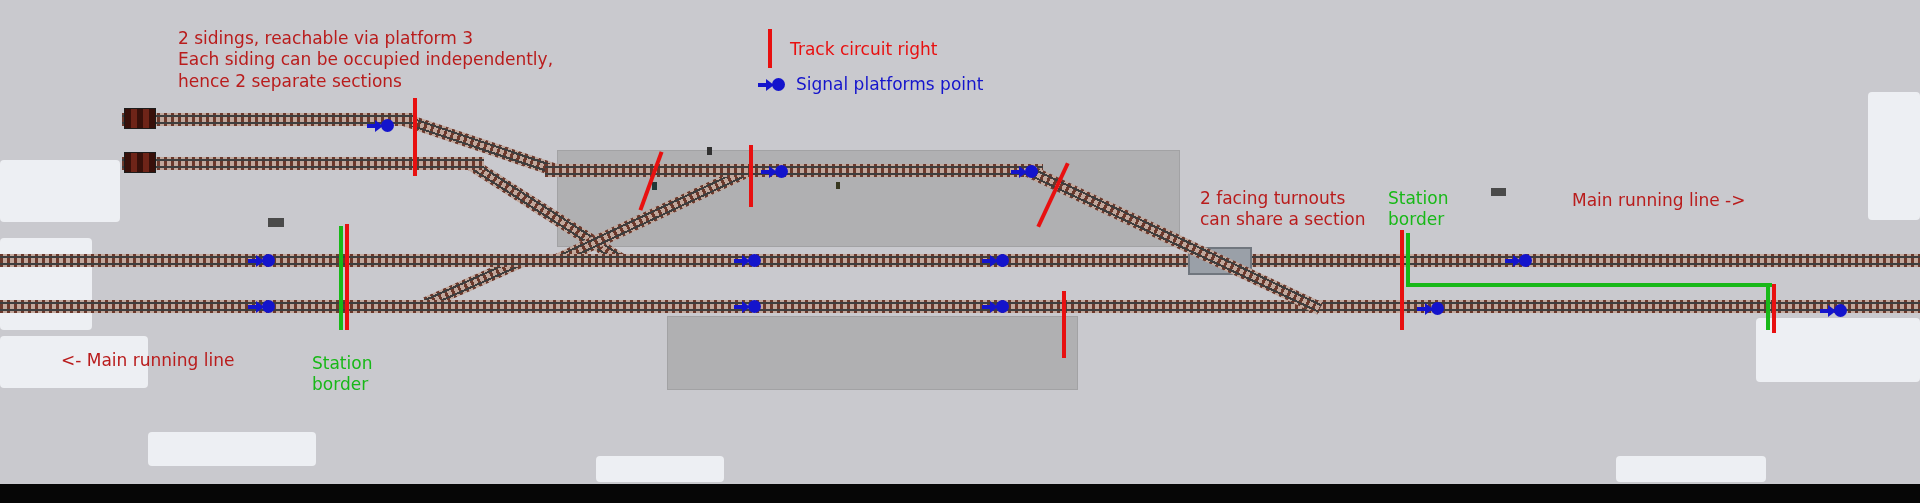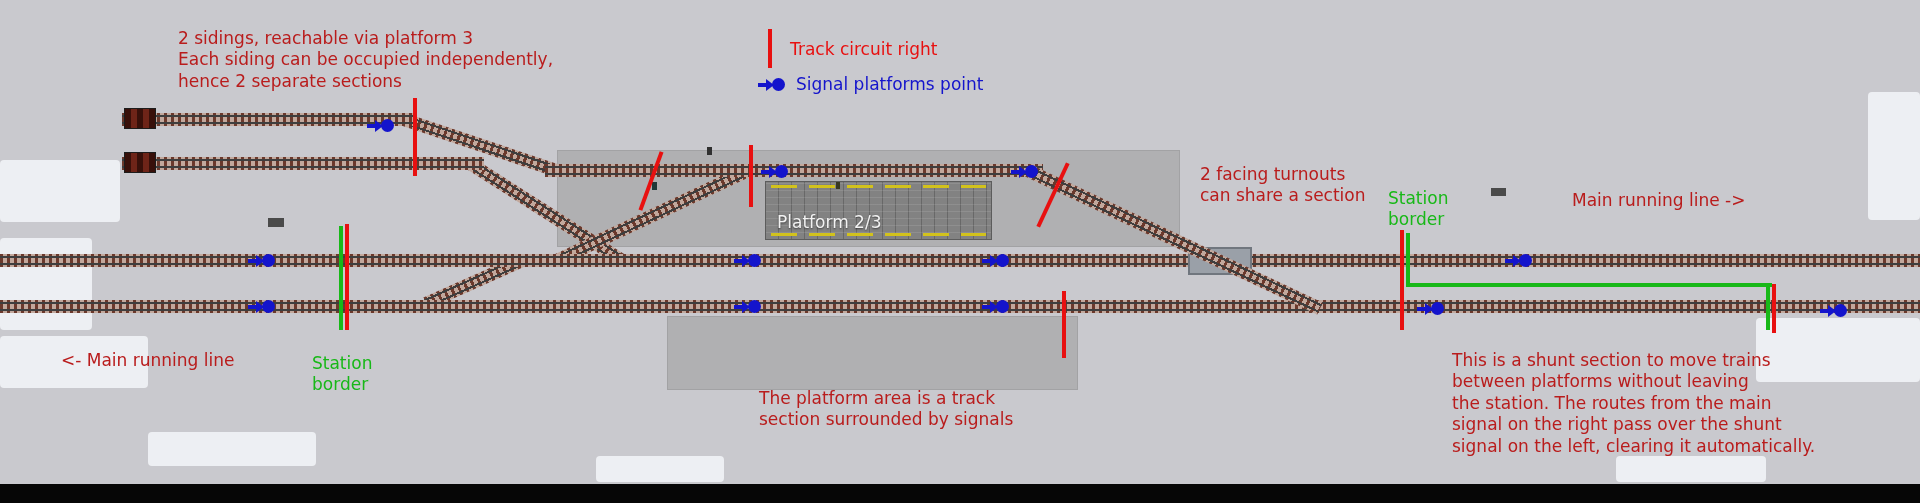--- a/index.html
+++ b/index.html
@@ -50,25 +50,20 @@
   <div class="snow" style="left:0;top:336px;width:148px;height:52px"></div>
   <div class="snow" style="left:148px;top:432px;width:168px;height:34px"></div>
   <div class="snow" style="left:596px;top:456px;width:128px;height:26px"></div>
   <div class="snow" style="left:1756px;top:318px;width:164px;height:64px"></div>
   <div class="snow" style="left:1868px;top:92px;width:52px;height:128px"></div>
   <div class="snow" style="left:1616px;top:456px;width:150px;height:26px"></div>
 
   <div class="apron" style="left:557px;top:150px;width:623px;height:97px"></div>
   <div class="apron" style="left:667px;top:316px;width:411px;height:74px"></div>
 
-  <div class="platform" style="left:765px;top:181px;width:227px;height:59px">
-    <div class="pedge" style="top:4px"></div>
-    <div class="pedge" style="bottom:4px"></div>
-    <div class="plabel">Platform 2/3</div>
-  </div>
 
   <div class="track" style="left:426px;top:297px;width:106px;transform:rotate(-24deg)"></div>
   <div class="track" style="left:470px;top:157px;width:180px;transform:rotate(32.5deg)"></div>
   <div class="track" style="left:557px;top:254px;width:211px;transform:rotate(-25.2deg)"></div>
   <div class="track" style="left:404px;top:113px;width:162px;transform:rotate(18.5deg)"></div>
   <div class="track" style="left:122px;top:113px;width:292px"></div>
   <div class="track" style="left:122px;top:157px;width:362px"></div>
   <div class="track" style="left:545px;top:164px;width:498px"></div>
   <div class="track" style="left:0;top:254px;width:1920px"></div>
   <div class="track" style="left:0;top:300px;width:1920px"></div>
@@ -164,31 +159,24 @@
   <div class="sig" style="left:758px;top:76px">
       <i class="tail"></i>
       <i class="arr"></i>
       <i class="head"></i>
     </div>
   <div class="note blue" style="left:796px;top:74px">Signal platforms point</div>
 
   <div class="note" style="left:178px;top:28px">2 sidings, reachable via platform 3
 Each siding can be occupied independently,
 hence 2 separate sections</div>
-  <div class="note" style="left:1200px;top:164px">2 facing turnouts
+  <div class="note" style="left:1200px;top:188px">2 facing turnouts
 can share a section</div>
   <div class="note green" style="left:1388px;top:188px">Station
 border</div>
   <div class="note" style="left:1572px;top:190px">Main running line -&gt;</div>
   <div class="note green" style="left:312px;top:353px">Station
 border</div>
   <div class="note" style="left:61px;top:350px">&lt;- Main running line</div>
-  <div class="note" style="left:759px;top:388px">The platform area is a track
-section surrounded by signals</div>
-  <div class="note" style="left:1452px;top:350px">This is a shunt section to move trains
-between platforms without leaving
-the station. The routes from the main
-signal on the right pass over the shunt
-signal on the left, clearing it automatically.</div>
 
   <div class="bottombar"></div>
 
 </div>
 
 </body></html>

